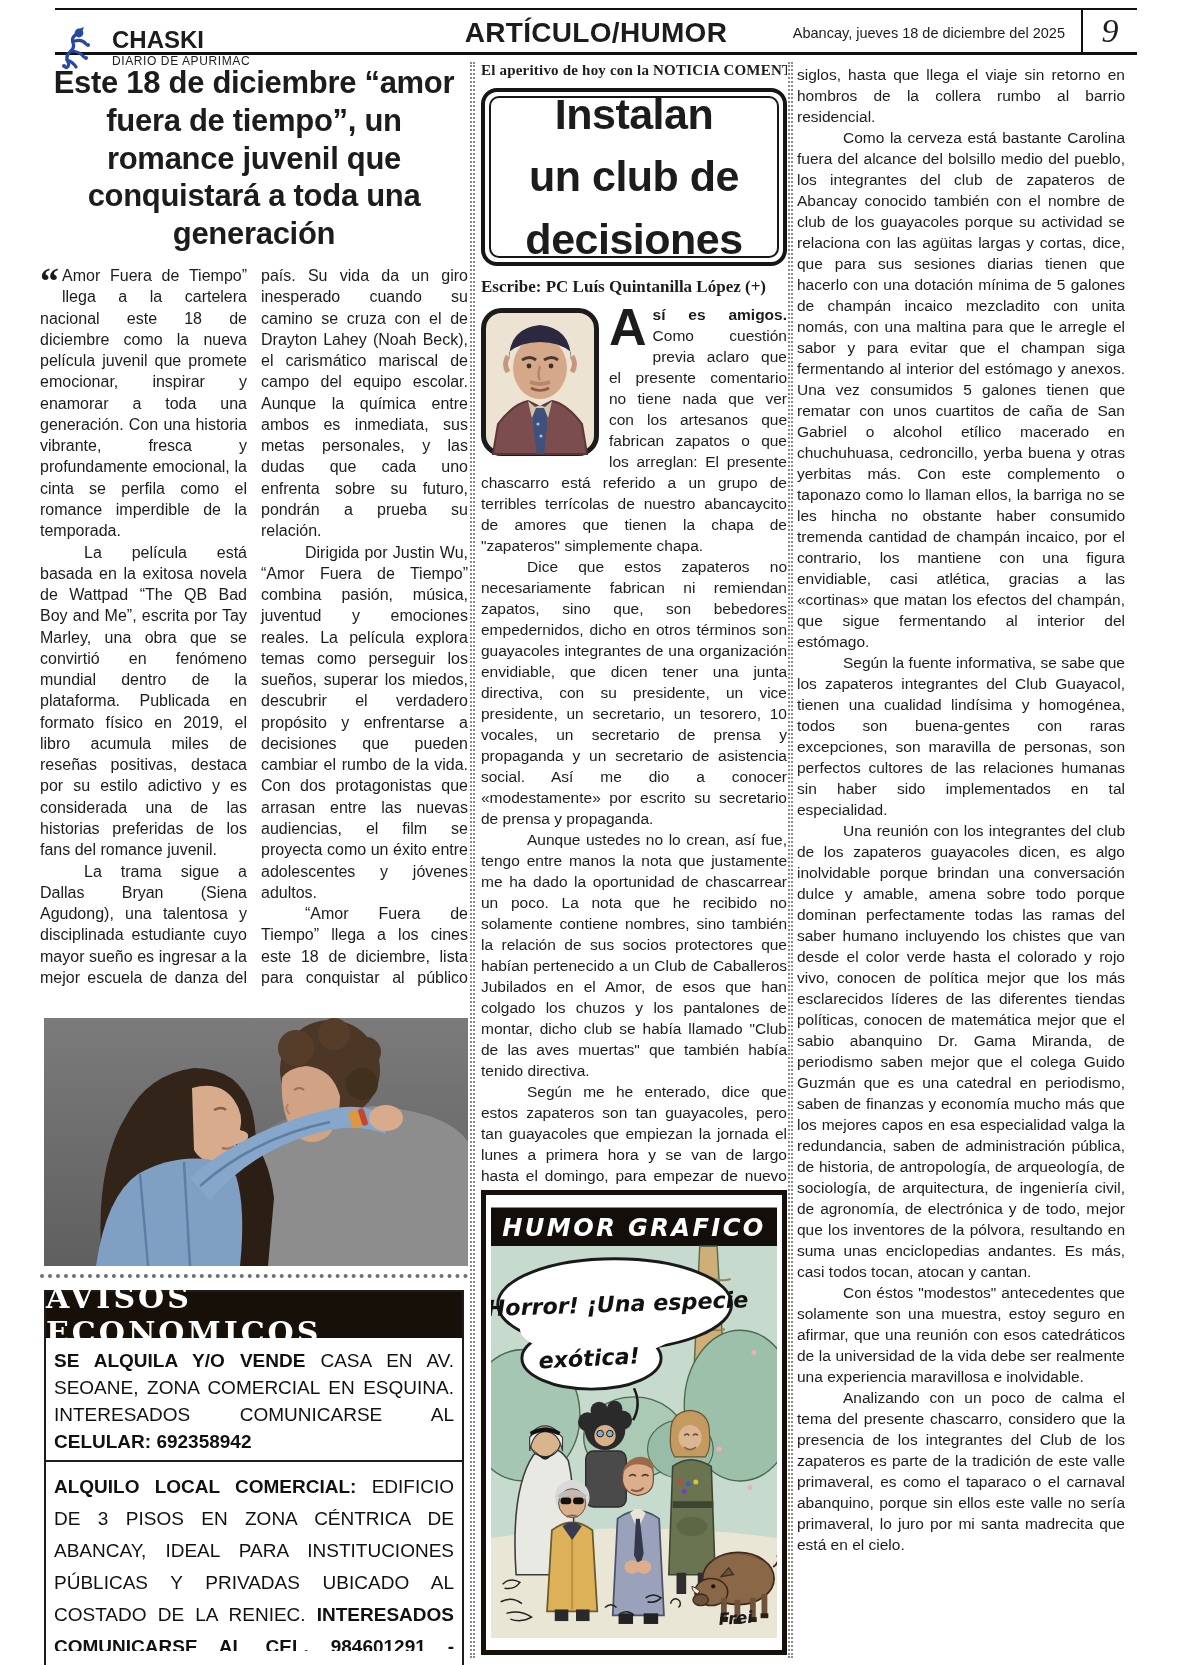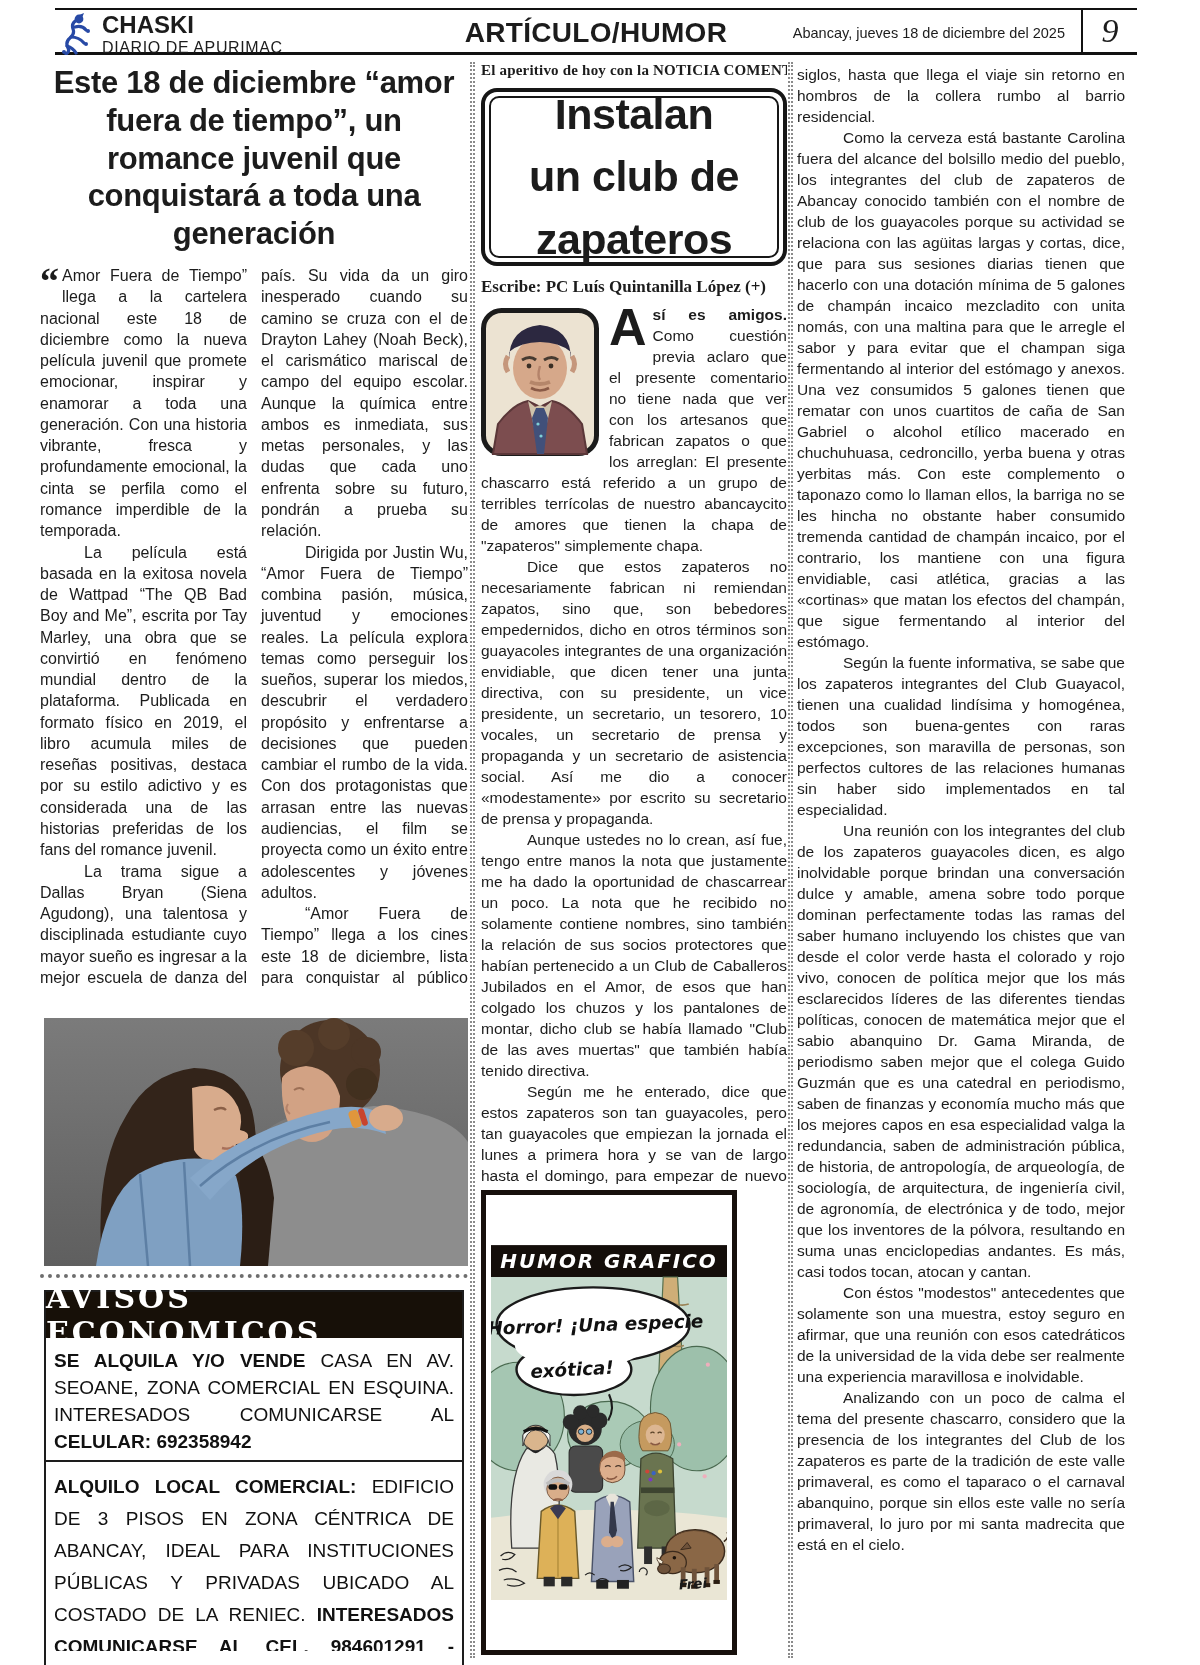--- a/index.html
+++ b/index.html
@@ -6,23 +6,23 @@
   html,body { margin:0; padding:0; background:#e8e8e8; }
   .page {
     position:relative; width:1200px; height:1665px; margin:0 auto;
     background:#ffffff; overflow:hidden; color:#1c1c1c;
     font-family:"Liberation Sans", sans-serif;
   }
 
   
   .masthead { position:absolute; left:55px; right:63px; top:8px; height:47px;
     border-top:2px solid #111; border-bottom:3px solid #111; }
-  .brand { position:absolute; left:2px; top:3px; display:flex; gap:7px; }
+  .brand { position:absolute; left:2px; top:17px; display:flex; align-items:center; gap:17px; }
   .brand-name { font-size:24px; font-weight:800; letter-spacing:0; line-height:1; }
-  .brand-sub { font-size:16px; letter-spacing:.6px; margin-top:2px; }
+  .brand-sub { font-size:12px; letter-spacing:.6px; margin-top:2px; }
   .section-title { position:absolute; left:0; right:0; top:7px; text-align:center;
     font-size:28px; font-weight:800; letter-spacing:.3px; }
   .dateline { position:absolute; right:72px; top:15px; font-size:14.5px; }
   .pagenum { position:absolute; right:0; top:0; bottom:0; width:56px;
     border-left:2px solid #111; display:flex; align-items:center; justify-content:center;
     font-family:"Liberation Serif", serif; font-style:italic; font-size:34px; }
 
   
   .vsep { position:absolute; top:62px; height:1596px; width:5px;
     border-left:2px dotted #8a8a8a; border-right:2px dotted #8a8a8a; }
@@ -66,21 +66,21 @@
   .mid-byline { margin:11px 0 0 0; font-family:"Liberation Serif", serif; 
     font-weight:700; font-size:17px; }
   .mid-body { margin-top:7px; font-size:15.5px; line-height:21px; text-align:justify;
     max-height:885px; overflow:hidden; }
   .mid-body p { margin:0; text-indent:46px; }
   .mid-body p.p-first { text-indent:0; }
   .portrait { float:left; width:118px; height:148px; margin:4px 10px 2px 0; }
   .dropcap { float:left; font-size:52px; line-height:40px; font-weight:800; margin:3px 6px 0 0; }
 
   
-  .humor-box { position:absolute; left:481px; top:1190px; width:256px; height:465px;
+  .humor-box { position:absolute; left:481px; top:1190px; width:306px; height:465px;
     border:5px solid #17100c; background:#fff; padding:5px; }
   .humor-box svg { display:block; width:100%; height:100%; }
 
   
   .col-right { position:absolute; left:797px; top:64px; width:328px;
     font-size:15.5px; line-height:21px; text-align:justify; max-height:1580px; overflow:hidden; }
   .col-right p { margin:0; text-indent:46px; }
   .col-right p.noindent { text-indent:0; }
 </style>
 </head>
@@ -179,21 +179,21 @@
       <b>ALQUILO LOCAL COMERCIAL:</b><span> EDIFICIO DE 3 PISOS EN  ZONA CÉNTRICA DE ABANCAY, IDEAL PARA INSTITUCIONES PÚBLICAS Y PRIVADAS UBICADO AL COSTADO DE LA RENIEC. </span><b>INTERESADOS COMUNICARSE AL CEL. 984601291 - 984987507.</b>
     </div>
   </div>
 
   <div class="col-mid">
     <p class="kicker">El aperitivo de hoy con la NOTICIA COMENTADA</p>
     <div class="title-box">
       <div class="title-box-inner">
         <div>Instalan</div>
         <div>un club  de</div>
-        <div>zapateros</div>
+        <div>decisiones</div>
       </div>
     </div>
     <p class="mid-byline">Escribe: PC Luís Quintanilla López (+)</p>
     <div class="mid-body">
       <svg class="portrait" viewBox="0 0 118 148">
         <rect x="2.5" y="2.5" width="113" height="143" rx="18" fill="#ece3d2" stroke="#1b1b1b" stroke-width="5"></rect>
         <path d="M12,146 L17,116 Q32,96 47,93 L59,99 L71,93 Q86,96 101,116 L106,146 Z" fill="#7c4d4f" stroke="#5b3739" stroke-width="2"></path>
         <path d="M47,93 L59,146 L71,93 L64,99 L59,97 L54,99 Z" fill="#cfc3ab"></path>
         <path d="M55,100 L51,110 L56,146 L63,146 L67,110 L63,100 Z" fill="#41507a"></path>
         <circle cx="57" cy="116" r="1.6" fill="#7fd0d8"></circle>

